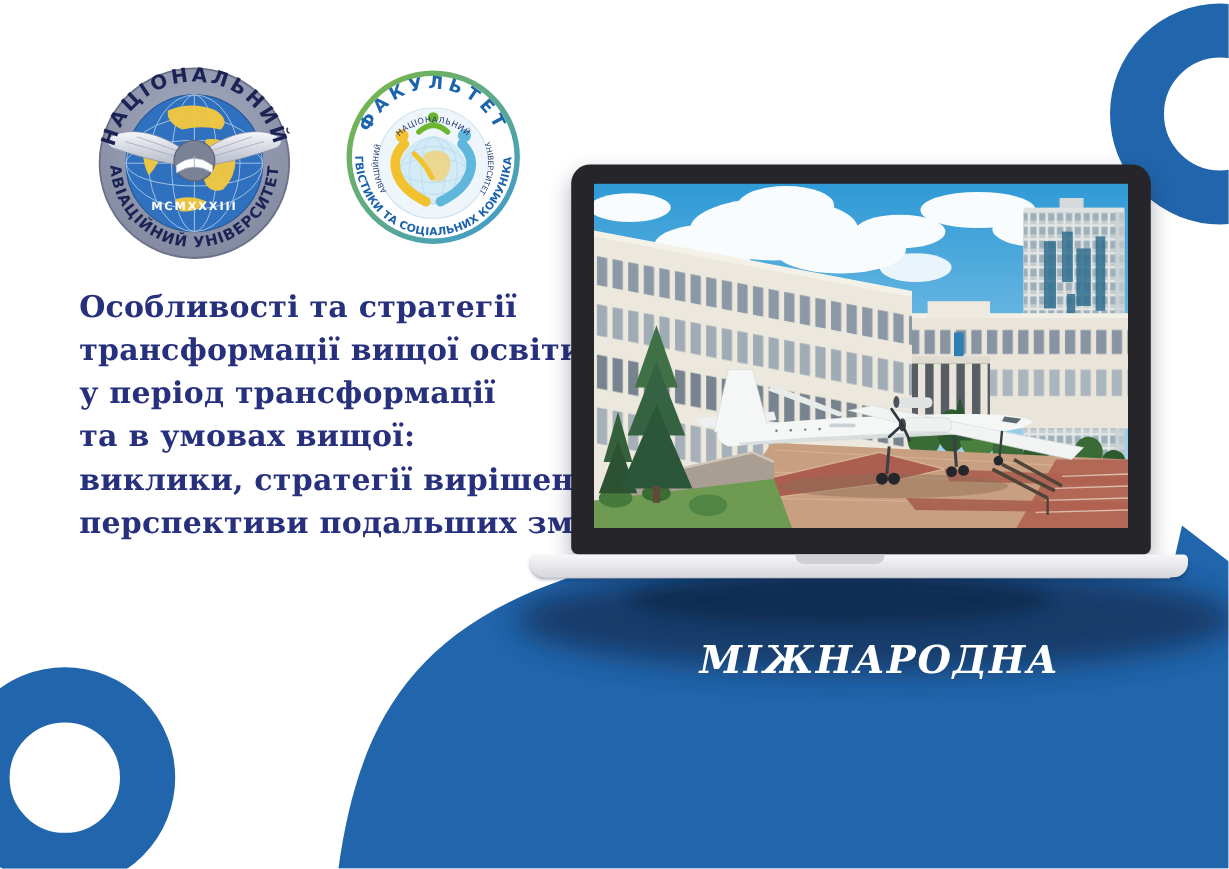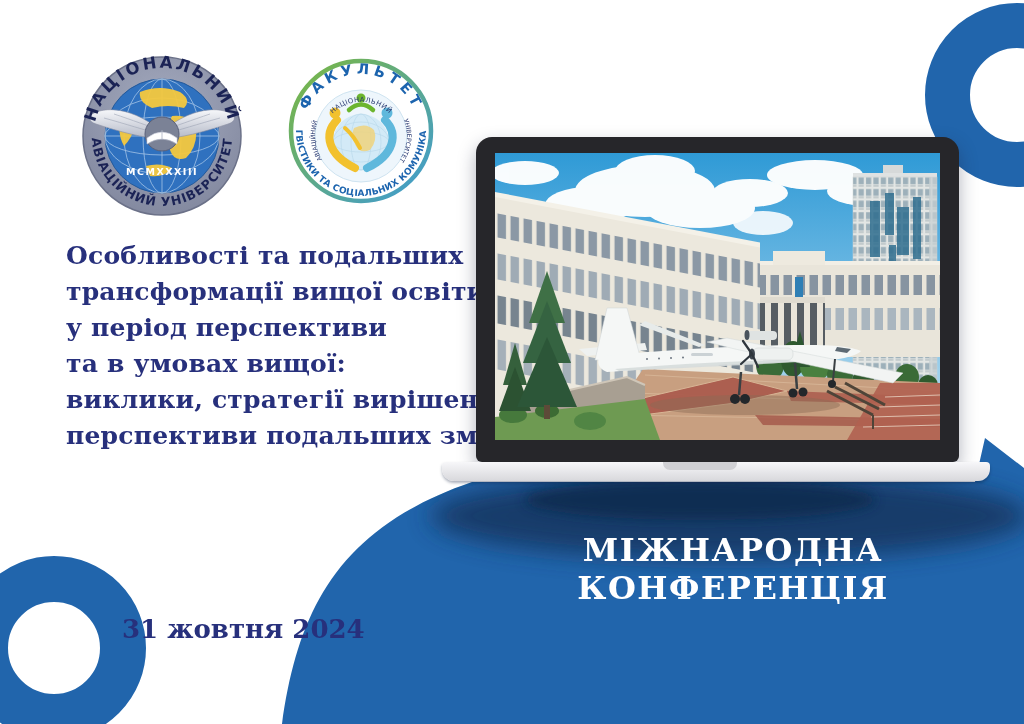--- a/index.html
+++ b/index.html
@@ -20,21 +20,21 @@
   }
   .title-line{white-space:nowrap;}
   .date-text{
     position:absolute;left:122px;top:614px;width:185px;text-align:center;
     color:#27307c;font-weight:700;font-size:26px;white-space:nowrap;
   }
   .banner-block{
     position:absolute;left:468px;top:531px;width:530px;text-align:center;
     color:#ffffff;font-weight:700;font-size:32px;line-height:38px;letter-spacing:1.5px;
   }
-  .banner-line{white-space:nowrap;}
+  .banner-line{white-space:nowrap;font-style:italic;}
   .laptop{position:absolute;left:0;top:0;width:1024px;height:724px;pointer-events:none;}
   .bezel{
     position:absolute;left:476px;top:137px;width:483px;height:325px;background:#26262a;
     border-radius:16px 16px 6px 6px;box-shadow:0 8px 18px rgba(30,35,60,.35);
   }
   .screen{position:absolute;left:495px;top:153px;width:445px;height:287px;}
   .base{
     position:absolute;left:442px;top:462px;width:548px;height:19px;
     background:linear-gradient(#f7f7f9,#d8d8dc);
     border-radius:4px 4px 12px 12px;box-shadow:0 2px 3px rgba(15,30,60,.35);
@@ -168,23 +168,23 @@
     </text>
     <text font-family="DejaVu Sans,sans-serif" font-size="6.2" fill="#2a3a72">
       <textPath href="#facInL" startOffset="50%" text-anchor="middle">АВІАЦІЙНИЙ</textPath>
     </text>
     <text font-family="DejaVu Sans,sans-serif" font-size="6.2" fill="#2a3a72">
       <textPath href="#facInR" startOffset="50%" text-anchor="middle">УНІВЕРСИТЕТ</textPath>
     </text>
   </svg>
 
   <div class="title-block">
-    <div class="title-line">Особливості та подальших</div>
+    <div class="title-line">Особливості та стратегії</div>
     <div class="title-line">трансформації вищої освіти</div>
-    <div class="title-line">у період перспективи</div>
+    <div class="title-line">у період трансформації</div>
     <div class="title-line">та в умовах вищої:</div>
     <div class="title-line">виклики, стратегії вирішення,</div>
     <div class="title-line">перспективи подальших змін</div>
   </div>
 
   <div class="laptop">
     <div class="bezel"></div>
 
     <svg class="screen" viewBox="0 0 445 287" preserveAspectRatio="none">
       <defs>
@@ -361,20 +361,18 @@
         <line x1="350" y1="230" x2="390" y2="252" stroke-width="3"></line>
         <line x1="378" y1="262" x2="378" y2="276" stroke-width="2"></line>
       </g>
     </svg>
 
     <div class="base">
       <div class="notch"></div>
     </div>
   </div>
 
-  <div class="date-text">31 жовтня 2024</div>
 
   <div class="banner-block">
     <div class="banner-line">МІЖНАРОДНА</div>
-    <div class="banner-line">КОНФЕРЕНЦІЯ</div>
   </div>
 
 </div>
 
 </body></html>

